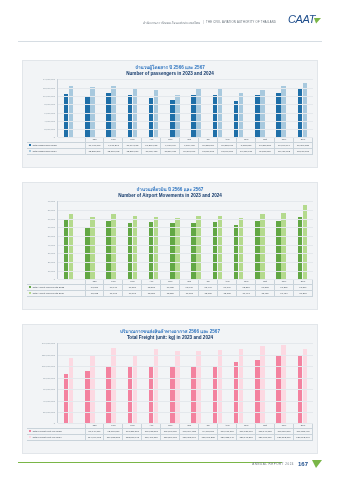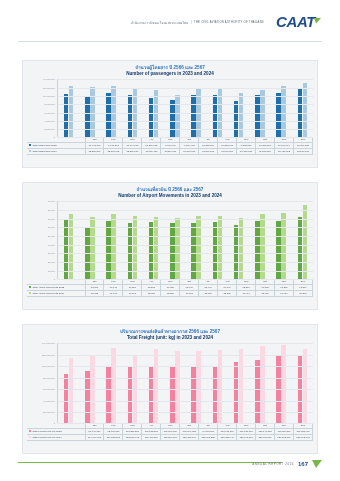--- a/index.html
+++ b/index.html
@@ -38,22 +38,22 @@
     letter-spacing: 0.25px;
     white-space: nowrap;
   }
   .brand {
     margin-left: 12px;
     display: flex;
     align-items: flex-start;
     position: relative;
   }
   .brand-text {
-    font-size: 15px;
-    font-weight: bold;
+    font-size: 11px;
+    font-weight: normal;
     color: #1f4e8c;
     letter-spacing: -0.4px;
     font-style: italic;
     font-family: "Liberation Sans", sans-serif;
   }
   .brand-swoosh {
     position: relative;
     top: -2px; left: -1px;
   }
 

